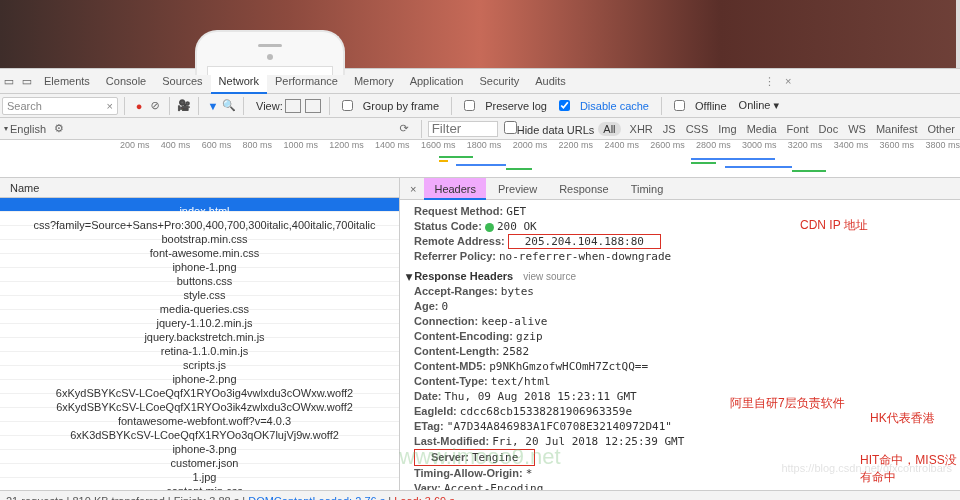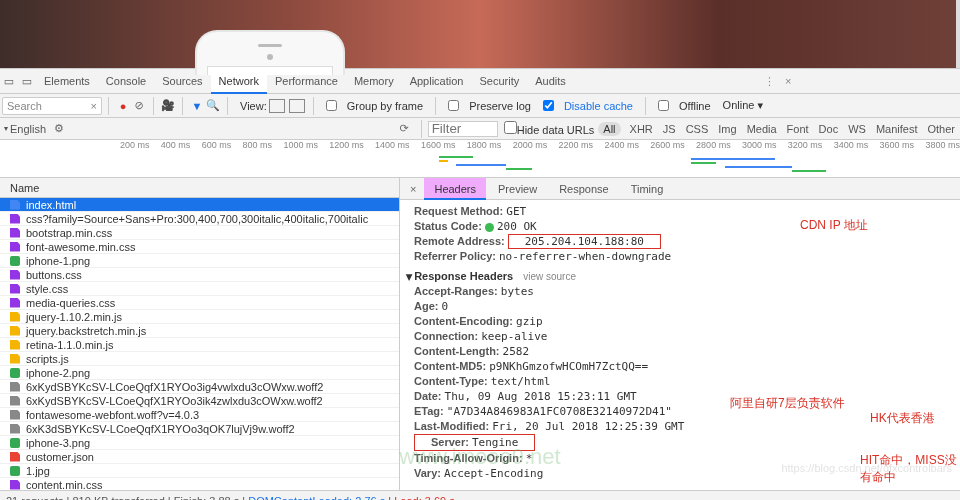--- a/index.html
+++ b/index.html
@@ -16,21 +16,21 @@
 
 .tabs { height:26px; border-top:1px solid #ccc; border-bottom:1px solid #ccc; display:flex; align-items:center; background:#f3f3f3; }
 .tabs .sq { width:18px; text-align:center; color:#666; }
 .tabs .tab { padding:0 8px; height:26px; line-height:26px; color:#555; }
 .tabs .tab.active { color:#333; border-bottom:2px solid #1a73e8; background:#fff; }
 .tabs .spacer { flex:1; }
 .tabs .right { display:flex; gap:10px; padding-right:6px; color:#888; }
 
 
 .tb2 { height:24px; border-bottom:1px solid #ccc; display:flex; align-items:center; background:#f3f3f3; }
-.search { width:100px; height:18px; border:1px solid #ccc; border-radius:2px; padding:0 4px; color:#888; margin-left:2px; background:#fff; display:flex; align-items:center; justify-content:space-between;gap:36px;}
+.search { width:116px; height:18px; border:1px solid #ccc; border-radius:2px; padding:0 4px; color:#888; margin-left:2px; background:#fff; display:flex; align-items:center; justify-content:space-between;gap:36px;}
 .search .x { color:#888; }
 .sep { width:1px; height:18px; background:#ccc; margin:0 6px; }
 .tb2 .ic { width:16px; text-align:center; color:#666; }
 .tb2 .rec { color:#d93025; }
 .tb2 .view { color:#333; margin-left:6px; }
 .tb2 .viewbtn { width:16px; height:14px; border:1px solid #888; margin:0 2px; display:inline-block; }
 .tb2 .cb { display:flex; align-items:center; gap:10px; margin:0 6px; color:#333; }
 .tb2 .cb input { width:11px; height:11px; }
 .tb2 .cb.en { color:#1a73e8; }
 
@@ -50,21 +50,21 @@
 .ruler .bars{ position:absolute; top:14px; left:120px; right:0; bottom:0;}
 .bar{ position:absolute; height:2px; background:#9aa0a6;}
 .bar.g{ background:#3cba54;}
 .bar.b{ background:#4285f4;}
 .bar.o{ background:#f4b400;}
 
 
 .main { display:flex; height:312px; }
 .left { width:400px; border-right:1px solid #ccc; overflow:hidden; }
 .left .hdr{ height:20px; border-bottom:1px solid #ccc; background:#f3f3f3; padding-left:10px; line-height:20px; font-weight:500;}
-.left .row{ height:14px; line-height:14px; padding-left:10px; display:flex; align-items:center; gap:6px; border-bottom:1px solid #f0f0f0; }
+.left .row{ height:14px; line-height:14px; padding-left:10px; display:flex; align-items:center; gap:6px; border-bottom:1px solid #f0f0f0;flex-direction:column; }
 .left .row.sel{ background:#1a73e8; color:#fff; }
 .left .row .fi{ width:10px; height:10px; display:inline-block; }
 .fi.doc{ background:#4285f4; clip-path: polygon(0 0,70% 0,100% 30%,100% 100%,0 100%); }
 .fi.css{ background:#9334e6; clip-path: polygon(0 0,70% 0,100% 30%,100% 100%,0 100%); }
 .fi.js{ background:#f4b400; clip-path: polygon(0 0,70% 0,100% 30%,100% 100%,0 100%); }
 .fi.img{ background:#34a853; border-radius:2px; }
 .fi.font{ background:#888; clip-path: polygon(0 0,70% 0,100% 30%,100% 100%,0 100%); }
 .fi.json{ background:#ea4335; clip-path: polygon(0 0,70% 0,100% 30%,100% 100%,0 100%); }
 
 .right { flex:1; overflow:auto; }
@@ -323,26 +323,27 @@
       <div class="kv"><span class="k">Status Code:</span> <span class="dot"></span><span class="v">200 OK</span></div>
       <div class="kv"><span class="k">Remote Address:</span> <span class="v redbox">205.204.104.188:80</span>
         <span class="annot" style="left:400px; top:18px;">CDN IP 地址</span>
       </div>
       <div class="kv"><span class="k">Referrer Policy:</span> <span class="v">no-referrer-when-downgrade</span></div>
 
       <div class="section"><span class="tri">▶</span><span>Response Headers</span><span class="vs">view source</span></div>
 
       <div class="kv"><span class="k">Accept-Ranges:</span> <span class="v">bytes</span></div>
       <div class="kv"><span class="k">Age:</span> <span class="v">0</span></div>
+      <div class="kv"><span class="k">Connection:</span> <span class="v">keep-alive</span></div>
       <div class="kv"><span class="k">Content-Encoding:</span> <span class="v">gzip</span></div>
-      <div class="kv"><span class="k">Connection:</span> <span class="v">keep-alive</span></div>
       <div class="kv"><span class="k">Content-Length:</span> <span class="v">2582</span></div>
       <div class="kv"><span class="k">Content-MD5:</span> <span class="v">p9NKhGmzofwHCOmH7ZctQQ==</span></div>
       <div class="kv"><span class="k">Content-Type:</span> <span class="v">text/html</span></div>
       <div class="kv"><span class="k">Date:</span> <span class="v">Thu, 09 Aug 2018 15:23:11 GMT</span></div>
+      <div class="kv"><span class="k">EagleId:</span> <span class="v">cdcc68cb15338281906963359e</span></div>
       <div class="kv"><span class="k">ETag:</span> <span class="v">"A7D34A846983A1FC0708E32140972D41"</span></div>
       <div class="kv"><span class="k">Last-Modified:</span> <span class="v">Fri, 20 Jul 2018 12:25:39 GMT</span></div>
       <div class="kv redbox" style="display:inline-block"><span class="k">Server:</span> <span class="v">Tengine</span></div>
       <span class="annot" style="left:330px; top:195px;">阿里自研7层负责软件</span>
       <div class="kv"><span class="k">Timing-Allow-Origin:</span> <span class="v">*</span></div>
       <div class="kv"><span class="k">Vary:</span> <span class="v">Accept-Encoding</span></div>
       
       <span class="annot" style="left:470px; top:210px;">HK代表香港</span>
       
       

